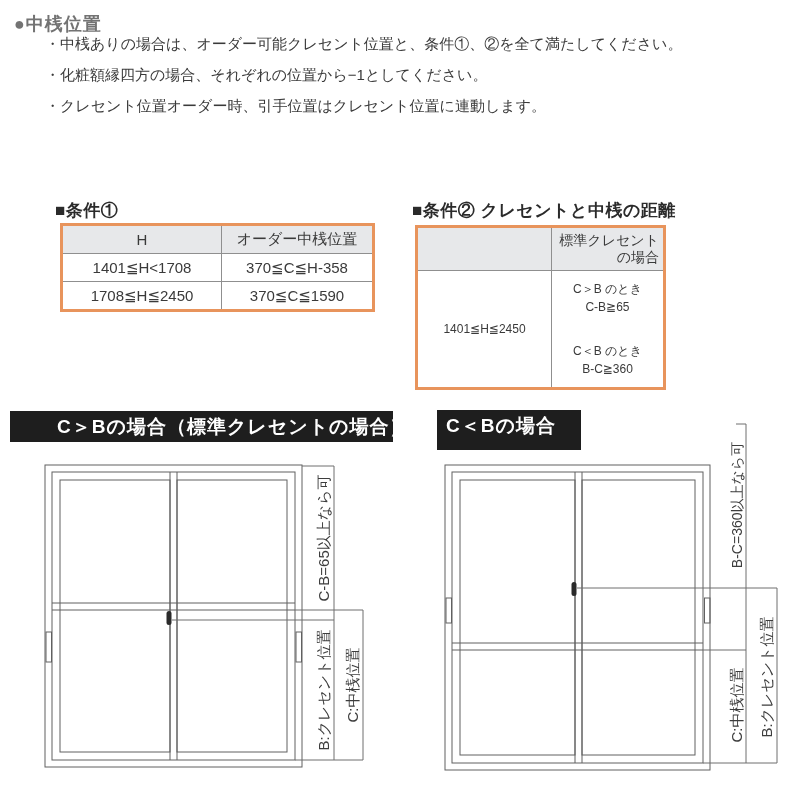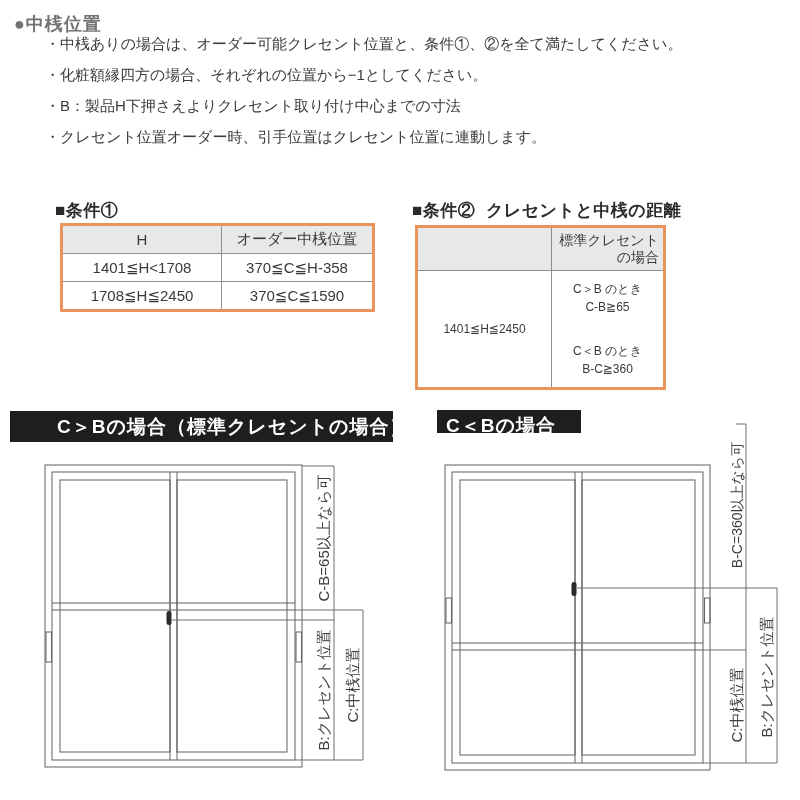--- a/index.html
+++ b/index.html
@@ -31,39 +31,38 @@
   #table2 .c2{width:103px;text-align:right;}
   #table2 .hdr-row td{height:42px;font-size:14px;line-height:17px;}
   #table2 .data-row td{height:116px;font-size:12px;}
   .case-block{line-height:18px;}
   .case-gap{height:26px;}
 
   
   .diagram-title{background:#1E1E1E;color:#ffffff;font-weight:bold;font-size:19px;
     line-height:31px;padding-left:9px;letter-spacing:1px;white-space:nowrap;box-sizing:border-box;}
   #dg-title-left{left:10px;top:411px;width:383px;height:31px;padding-left:47px;}
-  #dg-title-right{left:437px;top:410px;width:144px;height:23px;}
+  #dg-title-right{left:437px;top:410px;width:144px;height:40px;}
 
   
   #svg-left{left:20px;top:450px;}
   #svg-right{left:430px;top:405px;}
   .win-line{stroke:#606060;stroke-width:1;fill:none;}
   .dim-line{stroke:#6f6f6f;stroke-width:1;fill:none;}
   .dim-text{font-family:"Liberation Sans",sans-serif;font-size:15px;fill:#3d3d3d;}
   .dim-text-sm{font-family:"Liberation Sans",sans-serif;font-size:14px;fill:#3d3d3d;}
 </style>
 </head>
 <body>
 
 <div class="abs doc-title">●中桟位置</div>
 
 <ul class="abs bullet-list">
   <li><span class="marker">・</span><span>中桟ありの場合は、オーダー可能クレセント位置と、条件①、②を全て満たしてください。</span></li>
   <li><span class="marker">・</span><span>化粧額縁四方の場合、それぞれの位置から−1としてください。</span></li>
-  <li><span class="marker">・</span><span>B：製品H下押さえよりクレセント取り付け中心までの寸法</span></li>
   <li><span class="marker">・</span><span>クレセント位置オーダー時、引手位置はクレセント位置に連動します。</span></li>
 </ul>
 
 <div class="abs cond-heading" style="left:55px;top:199px;">■条件①</div>
 <table id="table1" class="abs cond-table" style="left:60px;top:223px;">
   <tbody>
       <tr>
     <td class="hdr c1">H</td>
     <td class="hdr c2">オーダー中桟位置</td>
   </tr>
@@ -71,21 +70,21 @@
     <td>1401≦H&lt;1708</td>
     <td>370≦C≦H-358</td>
   </tr>
   <tr>
     <td>1708≦H≦2450</td>
     <td>370≦C≦1590</td>
   </tr>
 </tbody>
   </table>
 
-<div class="abs cond-heading" style="left:412px;top:199px;font-family:Liberation Mono, monospace;">■条件② クレセントと中桟の距離</div>
+<div class="abs cond-heading" style="left:412px;top:199px;">■条件② クレセントと中桟の距離</div>
 <table id="table2" class="abs cond-table" style="left:415px;top:225px;">
   <tbody>
       <tr class="hdr-row">
     <td class="hdr c1"></td>
     <td class="hdr c2">
       <div>標準クレセント</div>
       <div>の場合</div>
     </td>
   </tr>
   <tr class="data-row">

